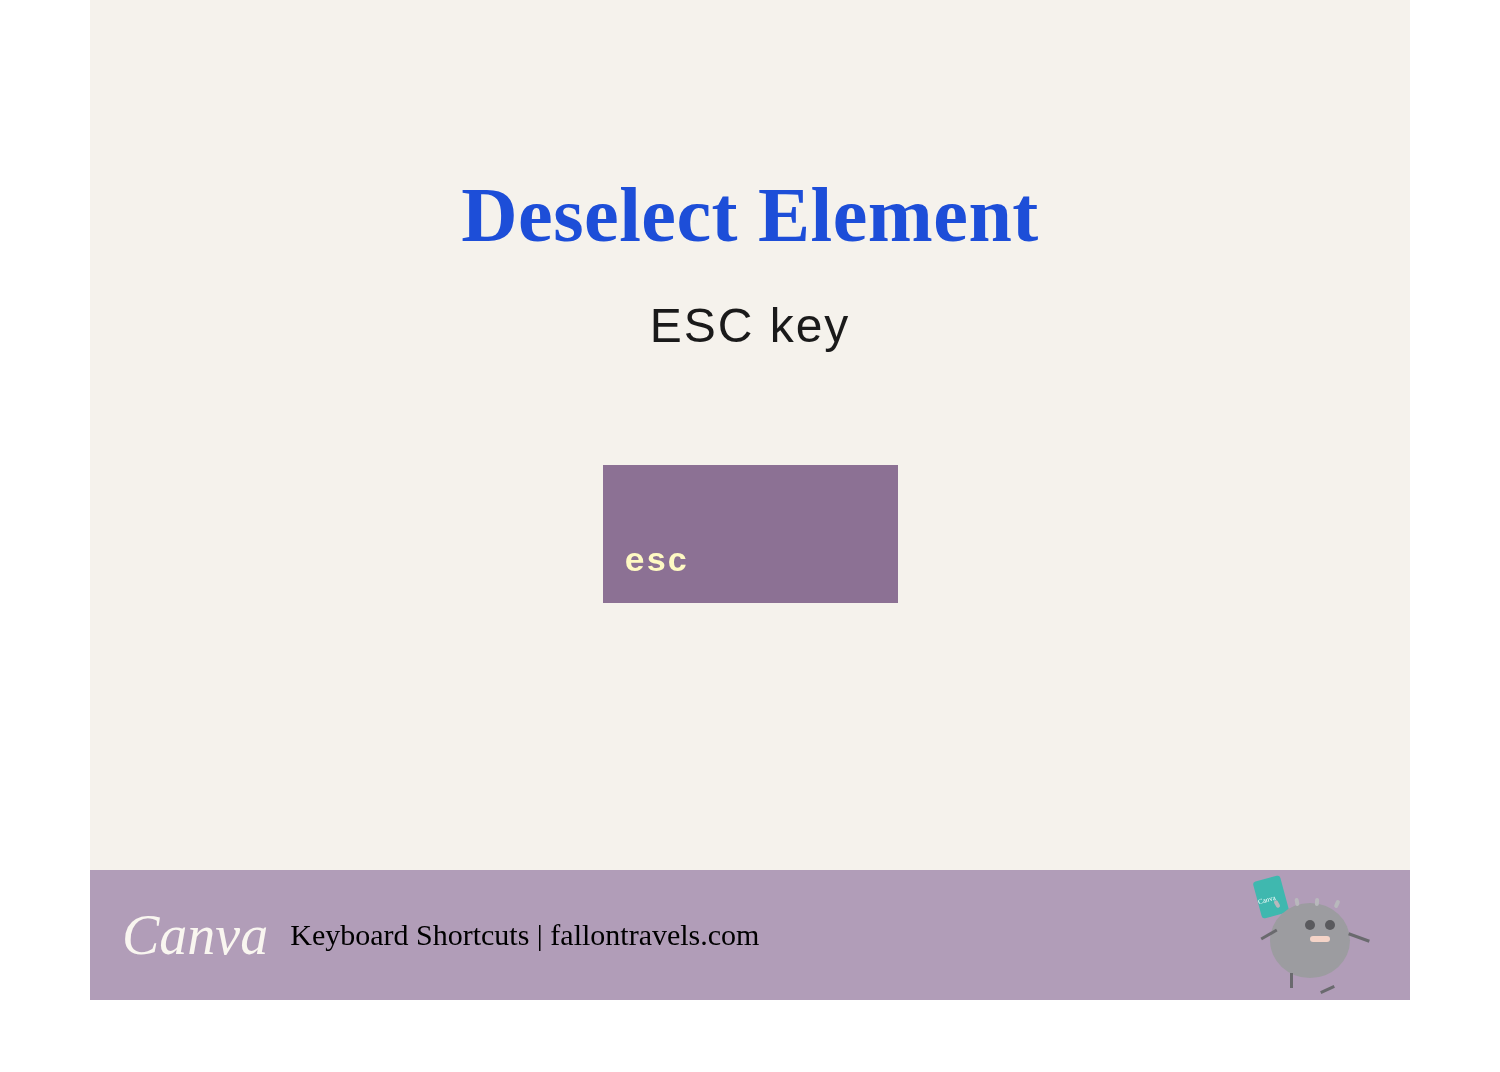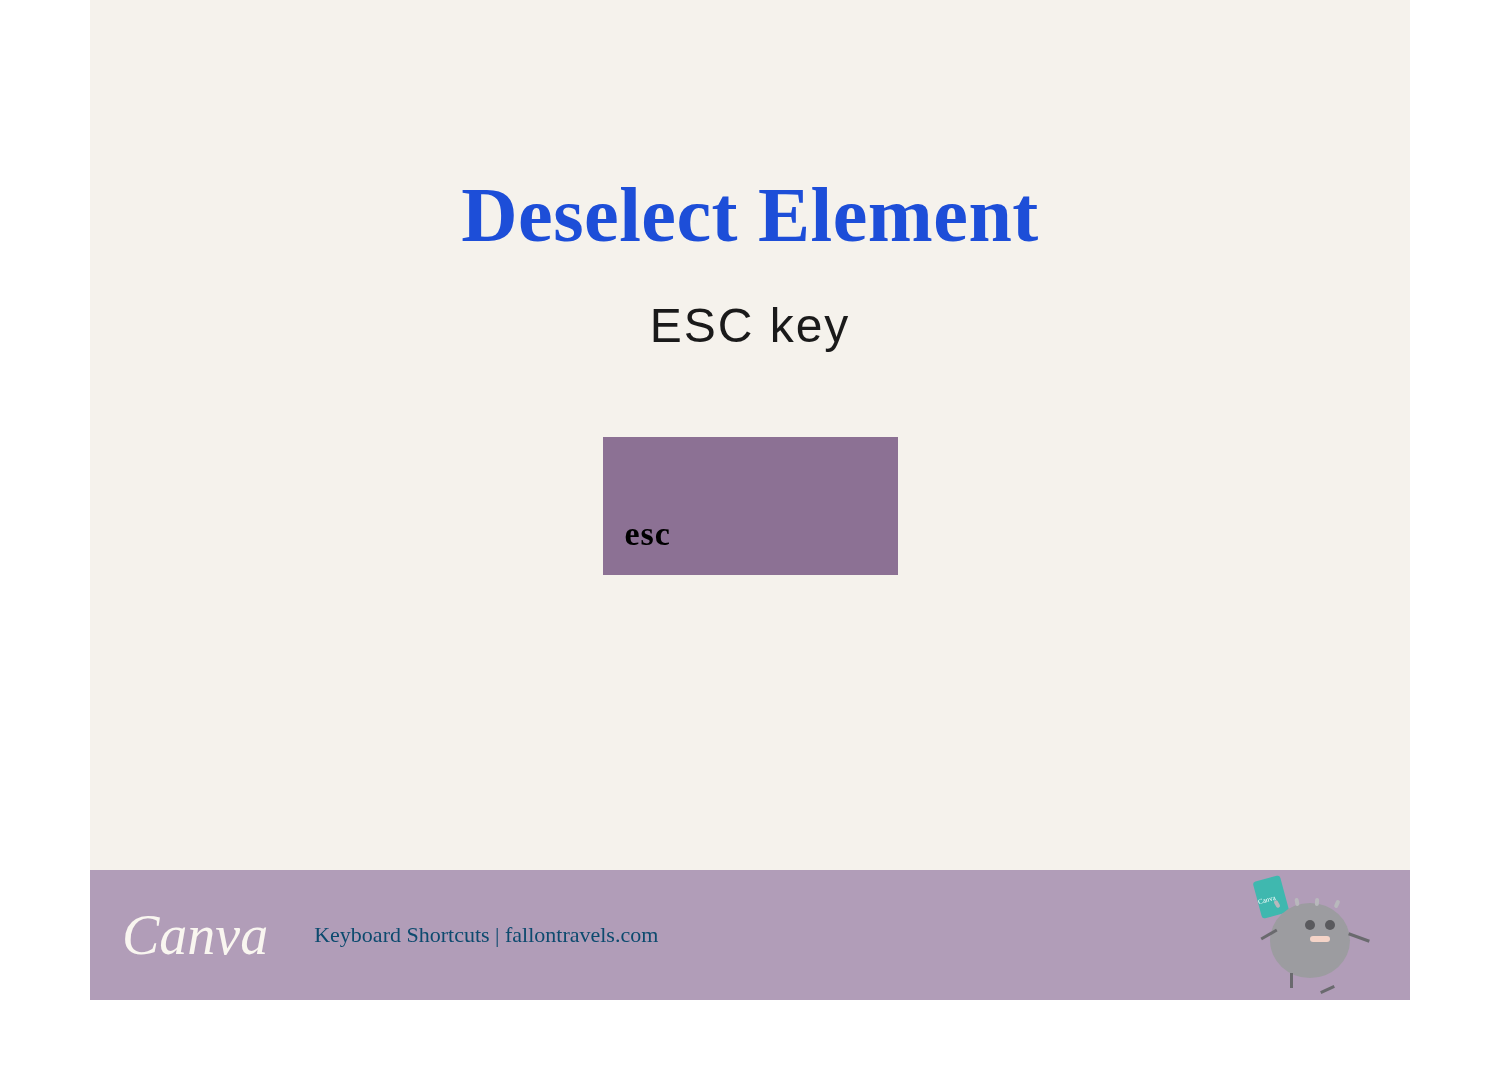--- a/index.html
+++ b/index.html
@@ -40,39 +40,39 @@
       color: #1d4ed8;
       letter-spacing: 0.5px;
       margin-bottom: 38px;
     }
 
     .subtitle {
       font-family: 'Trebuchet MS', 'Segoe UI', sans-serif;
       font-size: 48px;
       color: #1a1a1a;
       letter-spacing: 2px;
-      margin-bottom: 84px;
+      margin-bottom: 112px;
     }
 
     .key-block {
       display: inline-block;
       width: 295px;
       height: 138px;
       background: #8c7194;
       position: relative;
     }
 
     .key-label {
       position: absolute;
       left: 22px;
       bottom: 22px;
-      font-family: Liberation Serif, serif;
+      font-family: Liberation Mono, monospace;
       font-weight: 900;
       font-size: 34px;
-      color: #000000;
+      color: #fef9c3;
       letter-spacing: 1px;
     }
 
     .footer {
       position: absolute;
       left: 90px;
       top: 870px;
       width: 1320px;
       height: 130px;
       background: #b19db8;
@@ -92,24 +92,23 @@
     .canva-logo {
       font-family: 'Brush Script MT', cursive;
       font-size: 56px;
       color: #f9f6f0;
       font-style: italic;
       font-weight: 500;
     }
 
     .footer-text {
       font-family: Georgia, 'Times New Roman', serif;
-      font-size: 22px;
-      color: #0c4a6e;
+      font-size: 30px;
+      color: #000000;
       font-weight: 500;
-      margin-left: 24px;
     }
 
     .mascot {
       width: 115px;
       height: 115px;
       position: relative;
     }
 
     .mascot-body {
       position: absolute;

